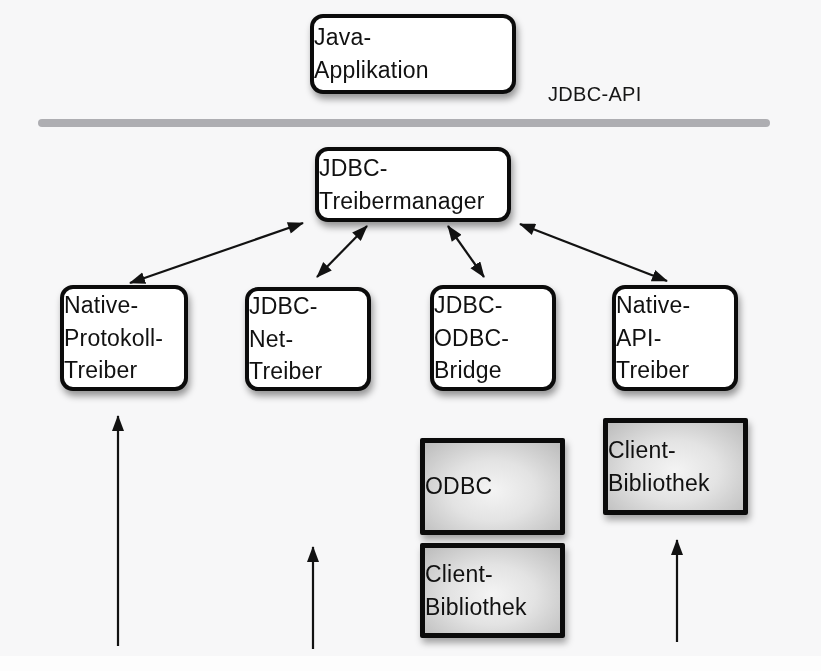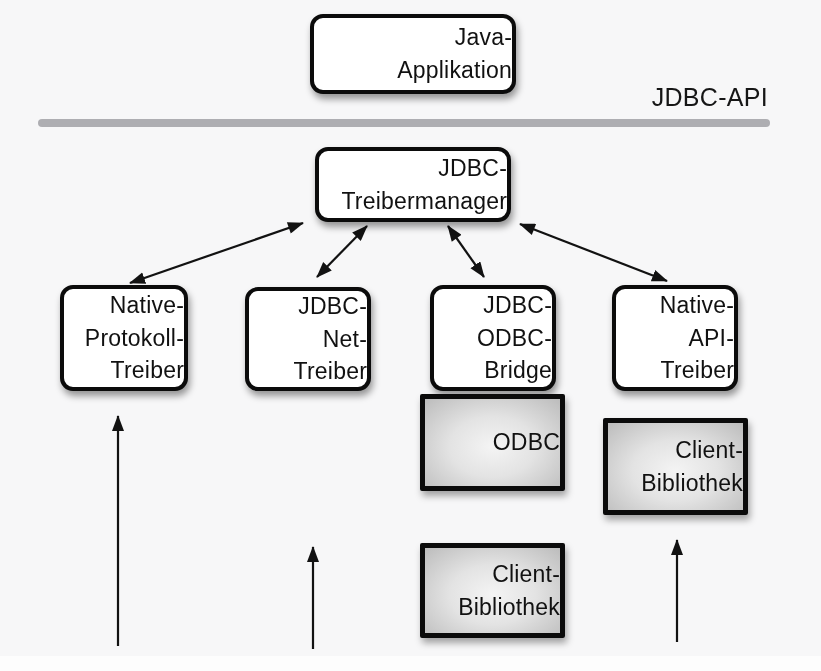--- a/index.html
+++ b/index.html
@@ -9,21 +9,21 @@
     font-family:"Liberation Sans", sans-serif;
     color:#111;
   }
   .arrow-layer{position:absolute;left:0;top:0;width:821px;height:671px;}
   .arrow-layer line{stroke:#121212;stroke-width:2.2px;}
   .arrow-layer path{fill:#121212;}
 
   .node{
     position:absolute;
     display:flex;align-items:center;justify-content:center;
-    text-align:right;
+    text-align:left;
     font-size:23px;line-height:1.42;letter-spacing:.2px;
     box-sizing:border-box;
   }
   .node .lbl{white-space:pre-line;display:block;width:100%;}
   .round{
     background:#ffffff;
     border:4px solid #0b0b0b;
     border-radius:13px;
     box-shadow:2px 5px 7px rgba(0,0,0,.40);
   }
@@ -32,36 +32,36 @@
     border:5px solid #0b0b0b;
     border-radius:2px;
     box-shadow:2px 5px 7px rgba(0,0,0,.35);
   }
   .divider-line{
     position:absolute;left:38px;top:119px;width:732px;height:8px;
     background:#aeaeb2;border-radius:4px;
   }
   .divider-label{
     position:absolute;left:548px;top:83px;width:220px;
-    text-align:right;font-size:25px;letter-spacing:.3px;color:#161616;
+    text-align:left;font-size:20px;letter-spacing:.3px;color:#161616;
   }
   .bottom-strip{
     position:absolute;left:0;bottom:0;width:100%;height:15px;
     background:#fdfdfd;
   }
 
   
   .n-java{left:310px;top:14px;width:206px;height:80px;}
   .n-mgr{left:315px;top:147px;width:196px;height:75px;}
   .n-nproto{left:60px;top:285px;width:128px;height:106px;}
   .n-net{left:245px;top:287px;width:126px;height:104px;}
   .n-odbcbr{left:430px;top:285px;width:126px;height:106px;}
   .n-napi{left:612px;top:285px;width:126px;height:106px;}
   .n-dbmw{left:229px;top:418px;width:158px;height:97px;}
-  .n-odbc{left:420px;top:394px;width:145px;height:97px;}
+  .n-odbc{left:420px;top:438px;width:145px;height:97px;}
   .n-clibr{left:603px;top:418px;width:145px;height:97px;}
   .n-clibm{left:420px;top:543px;width:145px;height:95px;}
 </style>
 </head>
 <body>
 
 <div class="stage">
 
   <svg class="arrow-layer" viewBox="0 0 821 671" xmlns="http://www.w3.org/2000/svg">
     <defs>

